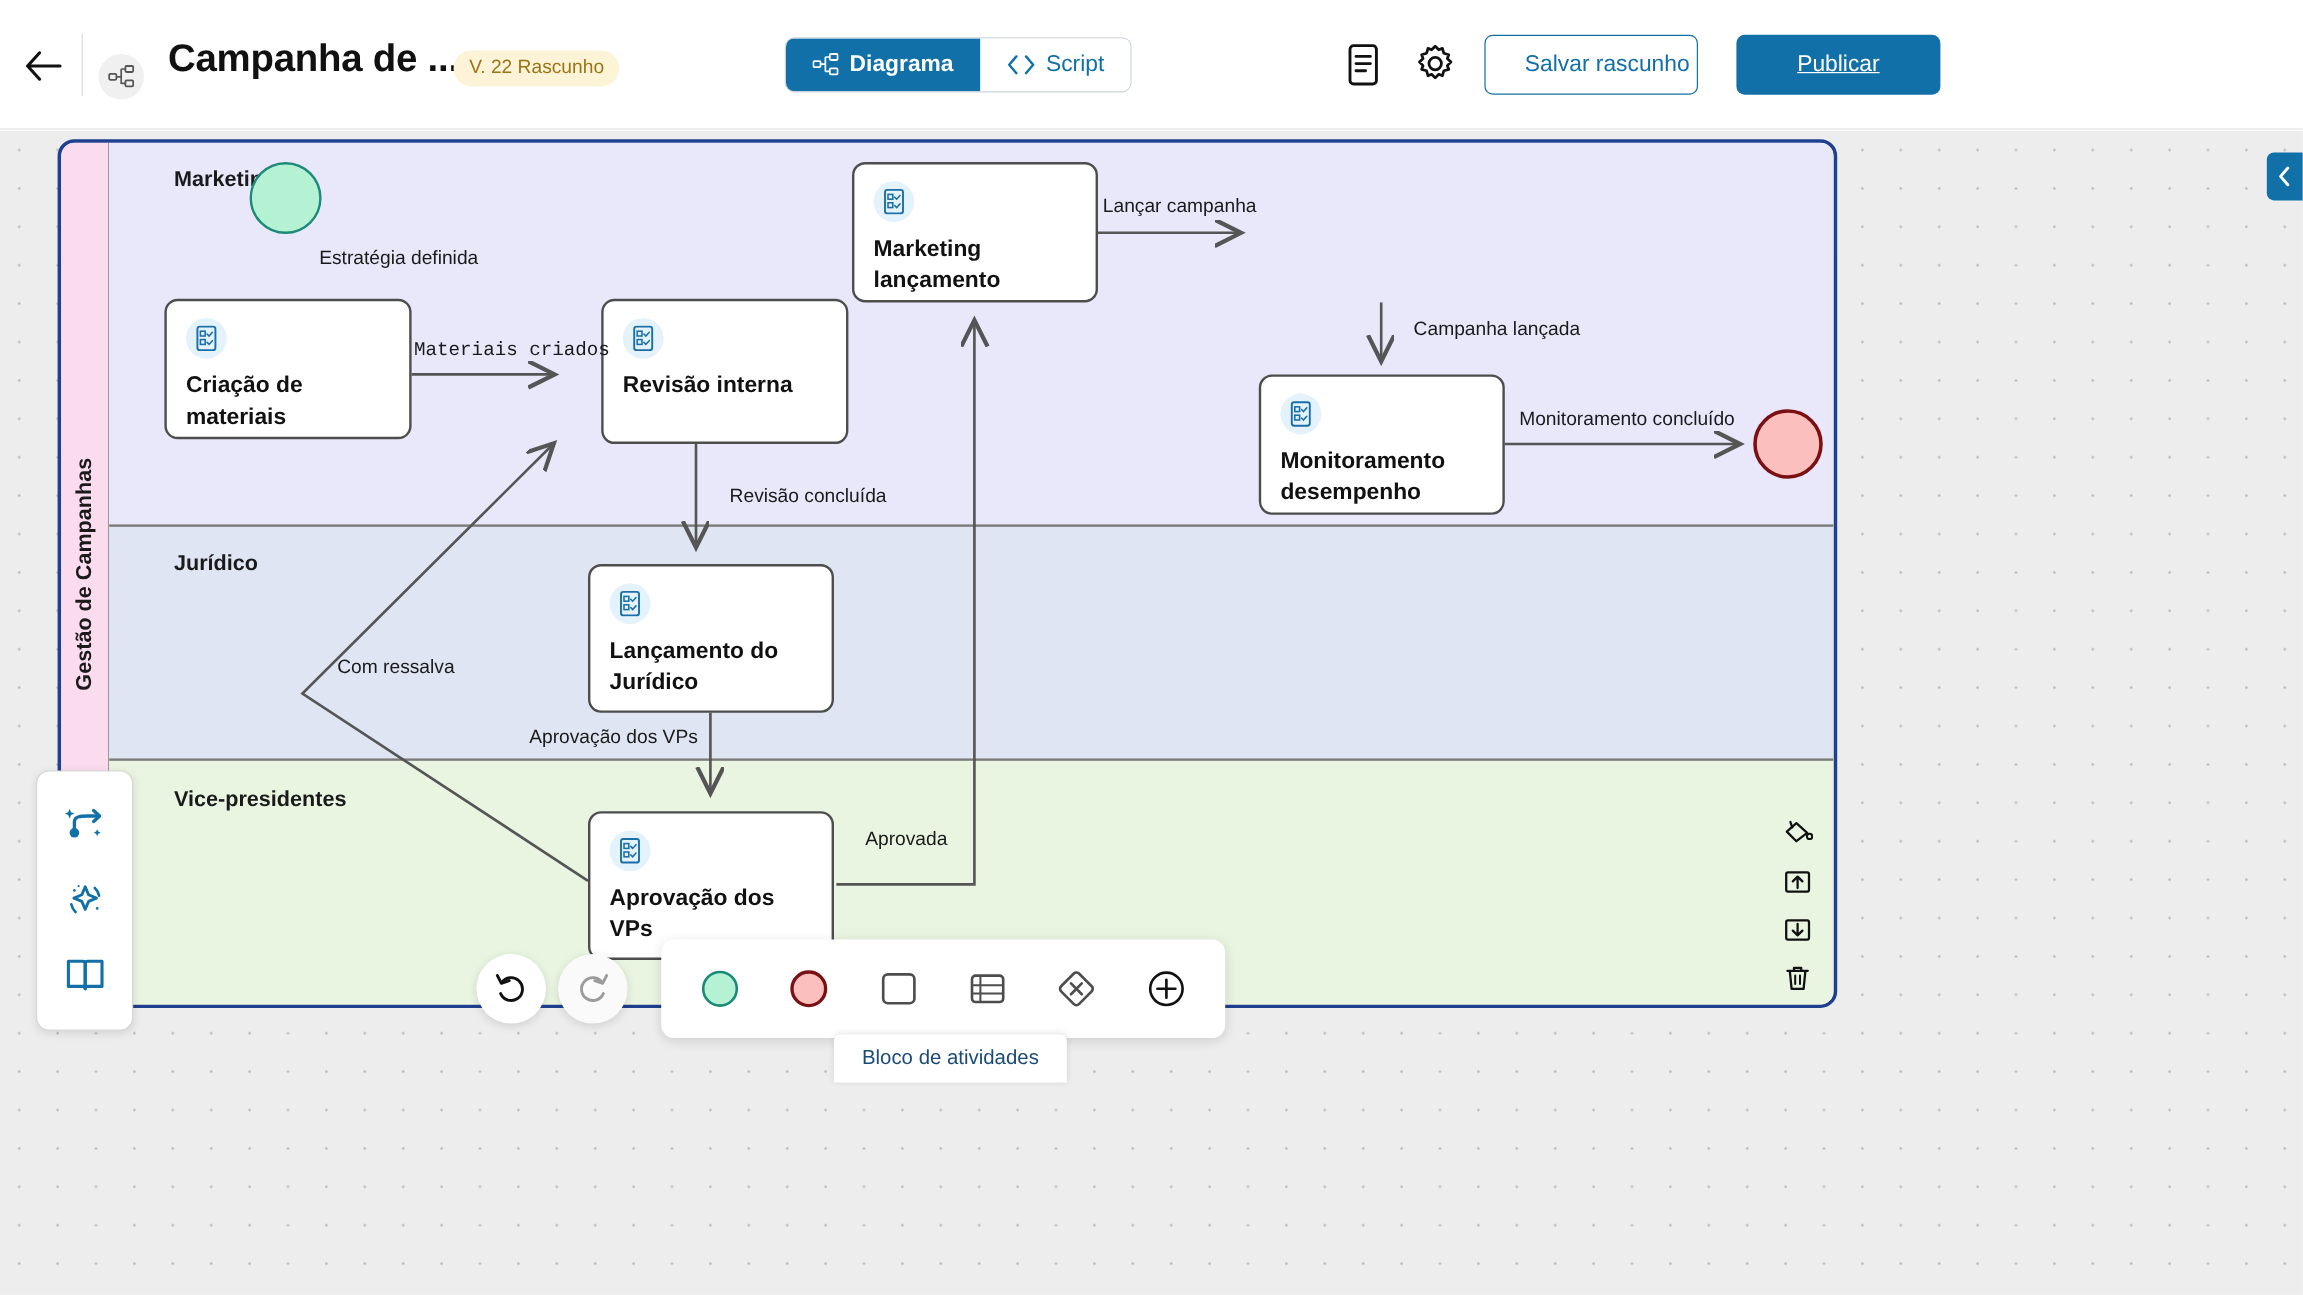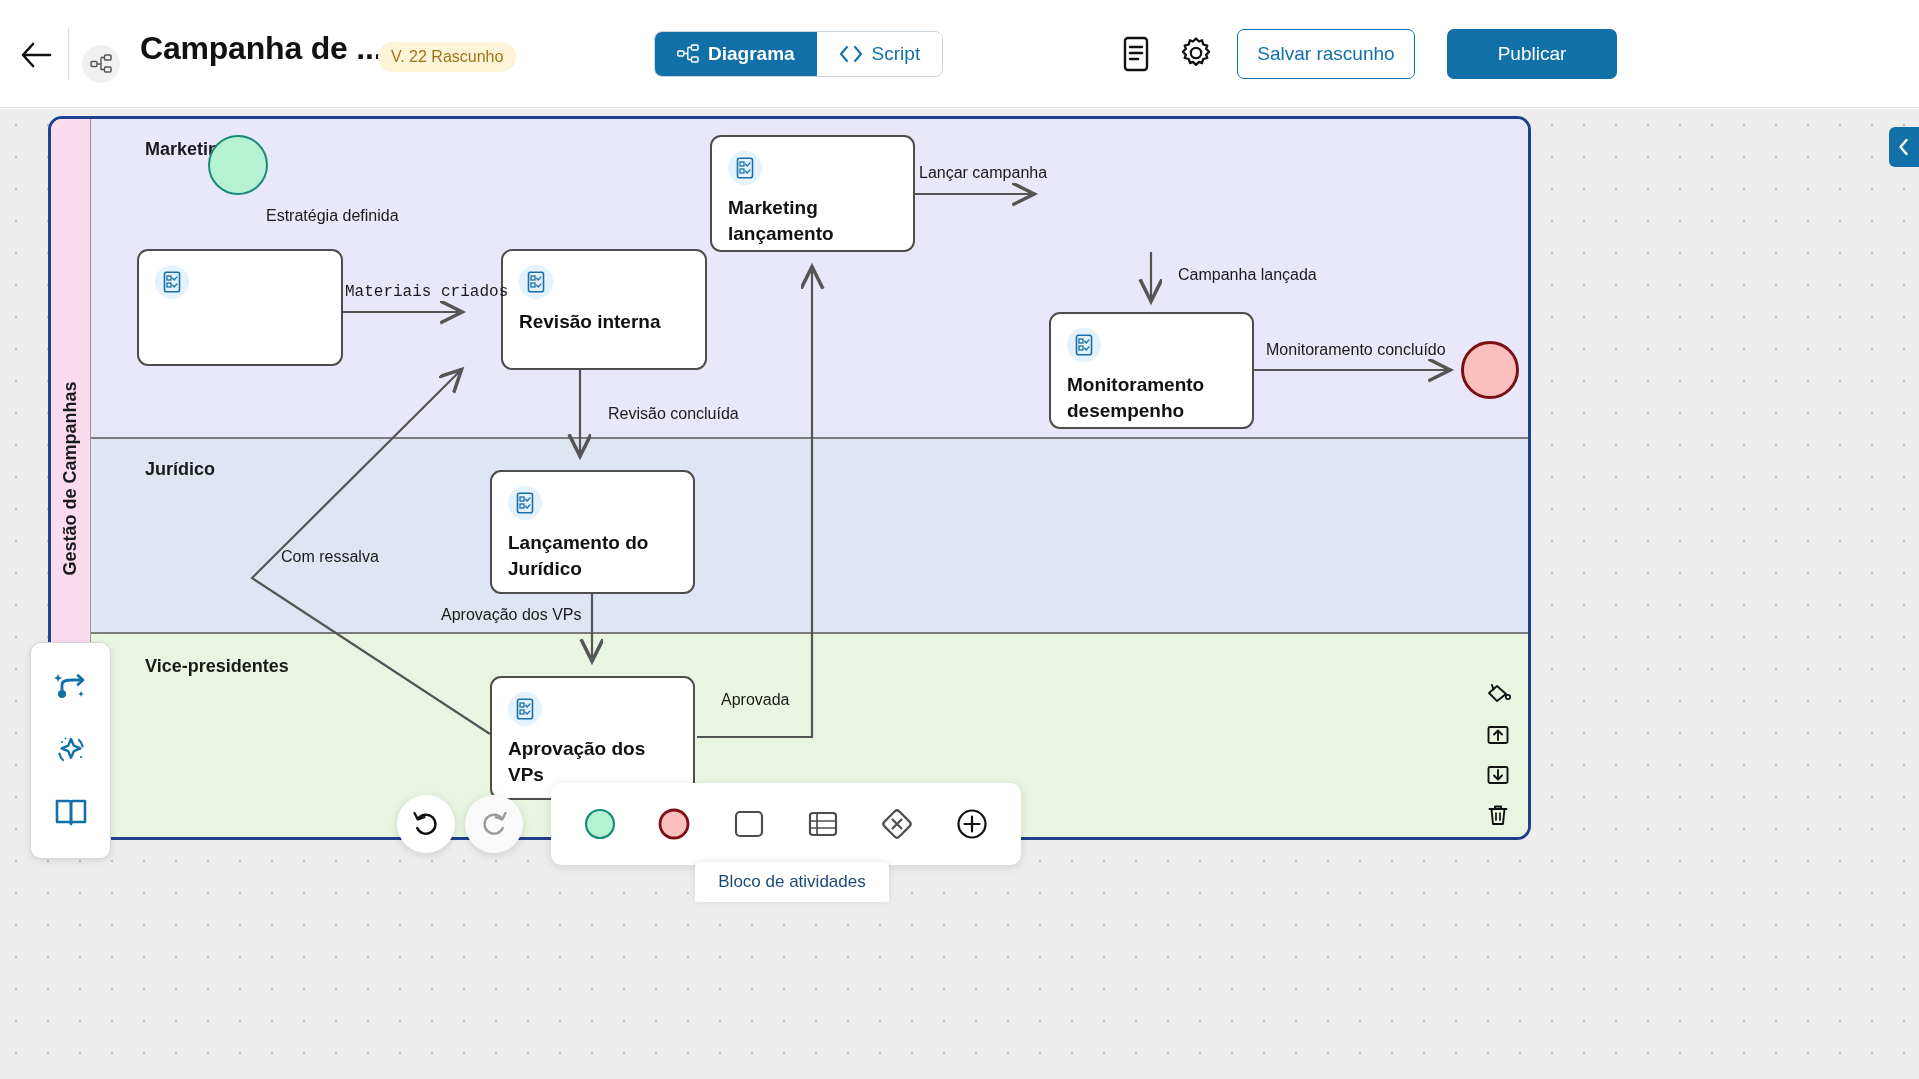--- a/index.html
+++ b/index.html
@@ -65,27 +65,29 @@
 
   #icon-doc  { position: absolute; left: 1120px; top: 36px; width: 32px; height: 36px; cursor: pointer; }
   #icon-gear { position: absolute; left: 1178px; top: 34px; width: 36px; height: 38px; cursor: pointer; }
 
   #save-draft {
     position: absolute; left: 1237px; top: 29px;
     width: 178px; height: 50px; border: 1px solid #1270a8;
     border-radius: 7px; background: #fff; color: #1270a8;
     font-size: 19px; cursor: pointer;
     font-family: "Liberation Sans", sans-serif;
+    text-align: right;
   }
   #publish {
     position: absolute; left: 1447px; top: 29px;
     width: 170px; height: 50px; border: none;
     border-radius: 7px; background: #1270a8; color: #fff;
     font-size: 19px; cursor: pointer;
     font-family: "Liberation Sans", sans-serif;
+    text-decoration: underline;
   }
 
   
   #canvas {
     position: absolute; left: 0; top: 109px;
     width: 1919px; height: 970px;
     background: #ededed;
     overflow: hidden;
   }
   #dots {
@@ -330,20 +332,21 @@
 
   <div class="task" style="left:137px; top:140px; width:206px; height:117px;">
     <div class="tico">
       <svg width="20" height="22" viewBox="0 0 20 22">
         <rect x="2.5" y="1.2" width="15" height="19.6" rx="2" fill="none" stroke="#1b6fa8" stroke-width="1.6"></rect>
         <rect x="5" y="5" width="4" height="4" fill="none" stroke="#1b6fa8" stroke-width="1.3"></rect>
         <rect x="5" y="12" width="4" height="4" fill="none" stroke="#1b6fa8" stroke-width="1.3"></rect>
         <path d="M10.6 7.3 l1.6 1.7 2.8-3.1 M10.6 14.3 l1.6 1.7 2.8-3.1" fill="none" stroke="#1b6fa8" stroke-width="1.3" stroke-linecap="round"></path>
       </svg>
     </div>
+    <div class="tlabel">Criação de materiais</div>
   </div>
 
   <div class="task" style="left:501px; top:140px; width:206px; height:121px;text-decoration:underline;">
     <div class="tico">
       <svg width="20" height="22" viewBox="0 0 20 22">
         <rect x="2.5" y="1.2" width="15" height="19.6" rx="2" fill="none" stroke="#1b6fa8" stroke-width="1.6"></rect>
         <rect x="5" y="5" width="4" height="4" fill="none" stroke="#1b6fa8" stroke-width="1.3"></rect>
         <rect x="5" y="12" width="4" height="4" fill="none" stroke="#1b6fa8" stroke-width="1.3"></rect>
         <path d="M10.6 7.3 l1.6 1.7 2.8-3.1 M10.6 14.3 l1.6 1.7 2.8-3.1" fill="none" stroke="#1b6fa8" stroke-width="1.3" stroke-linecap="round"></path>
       </svg>

